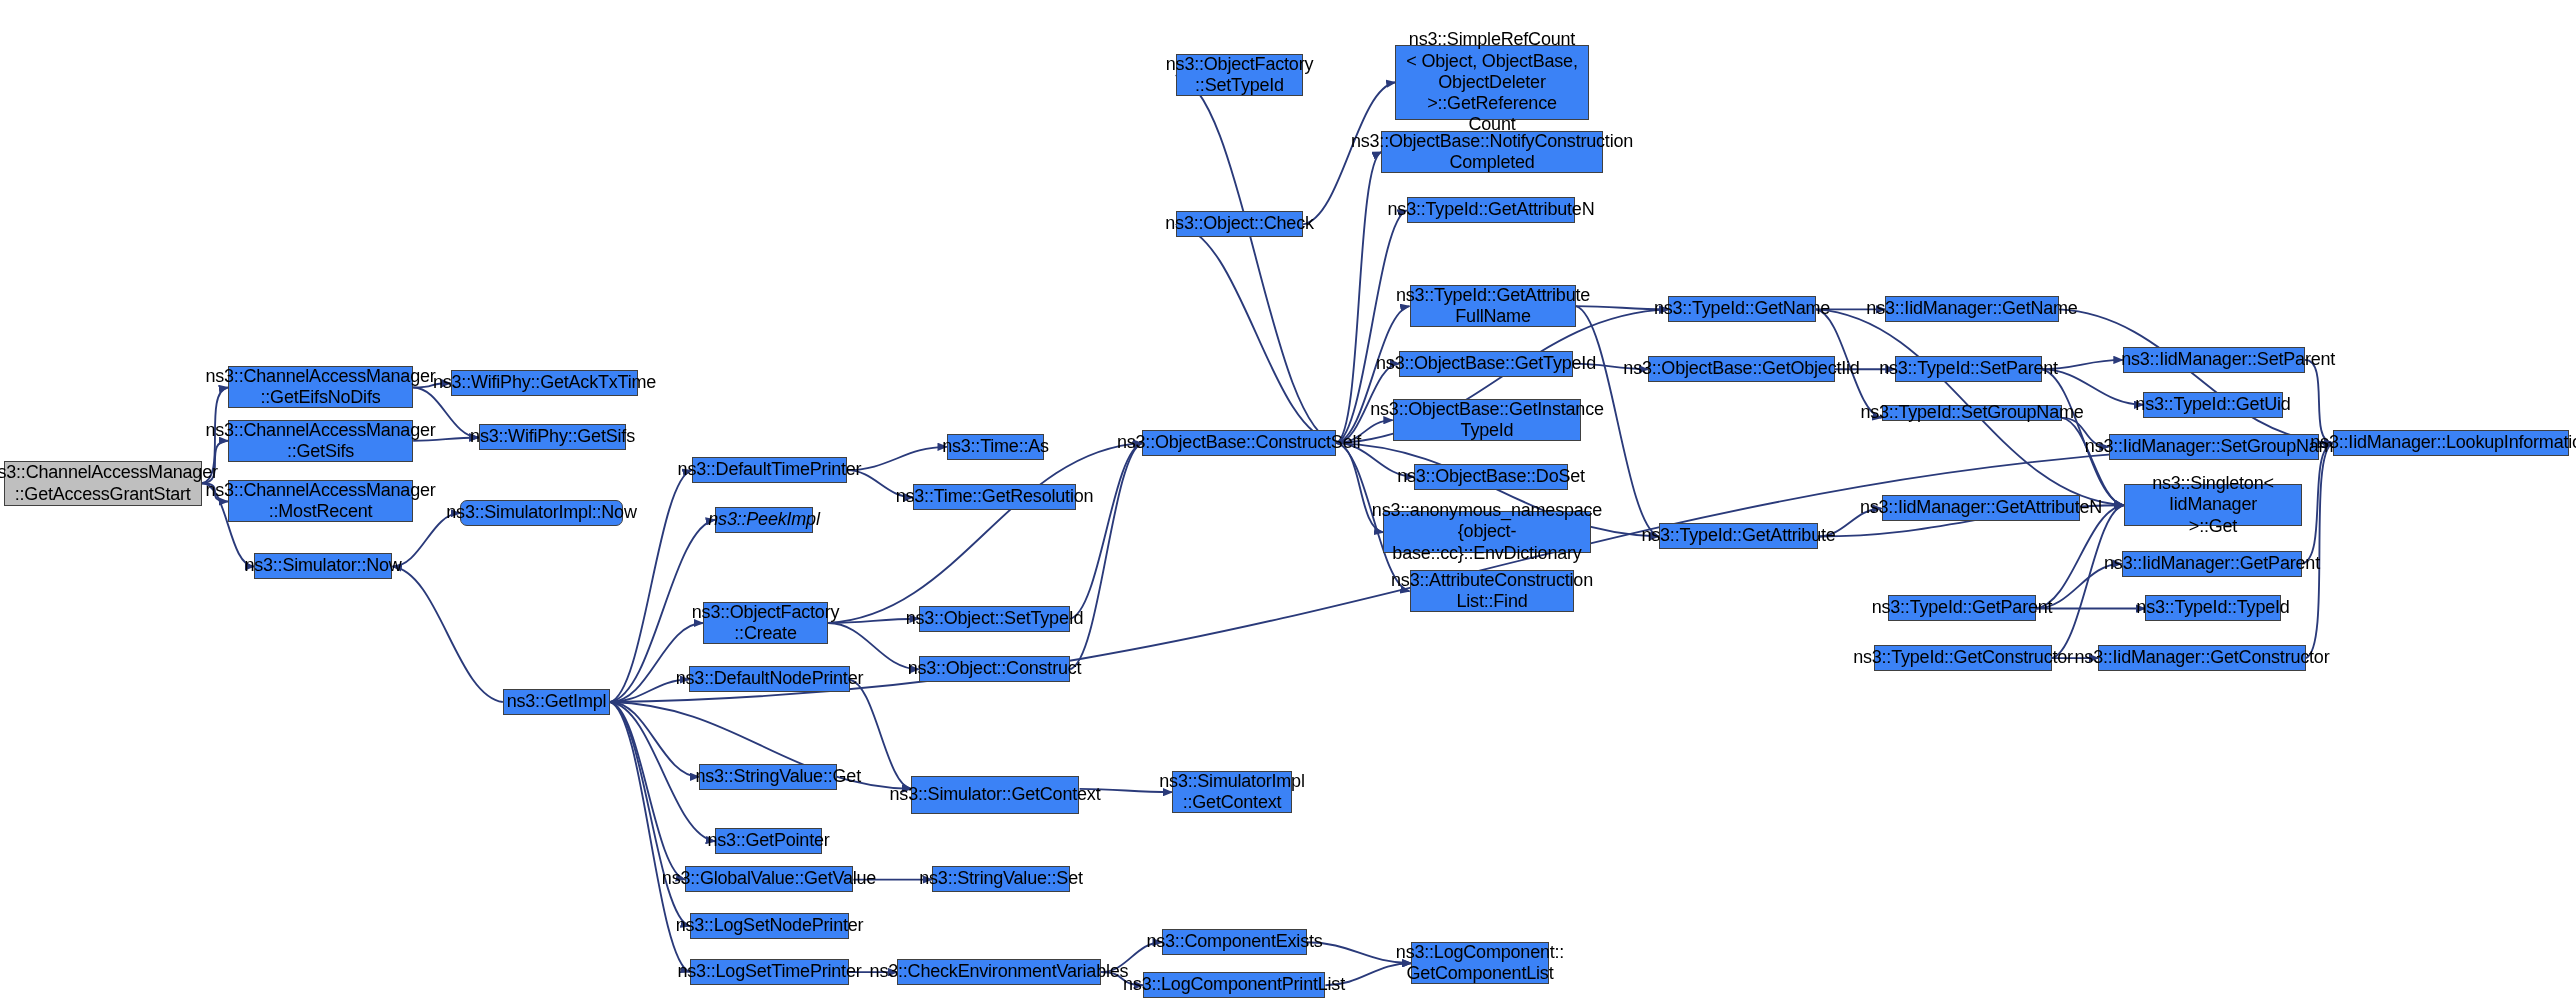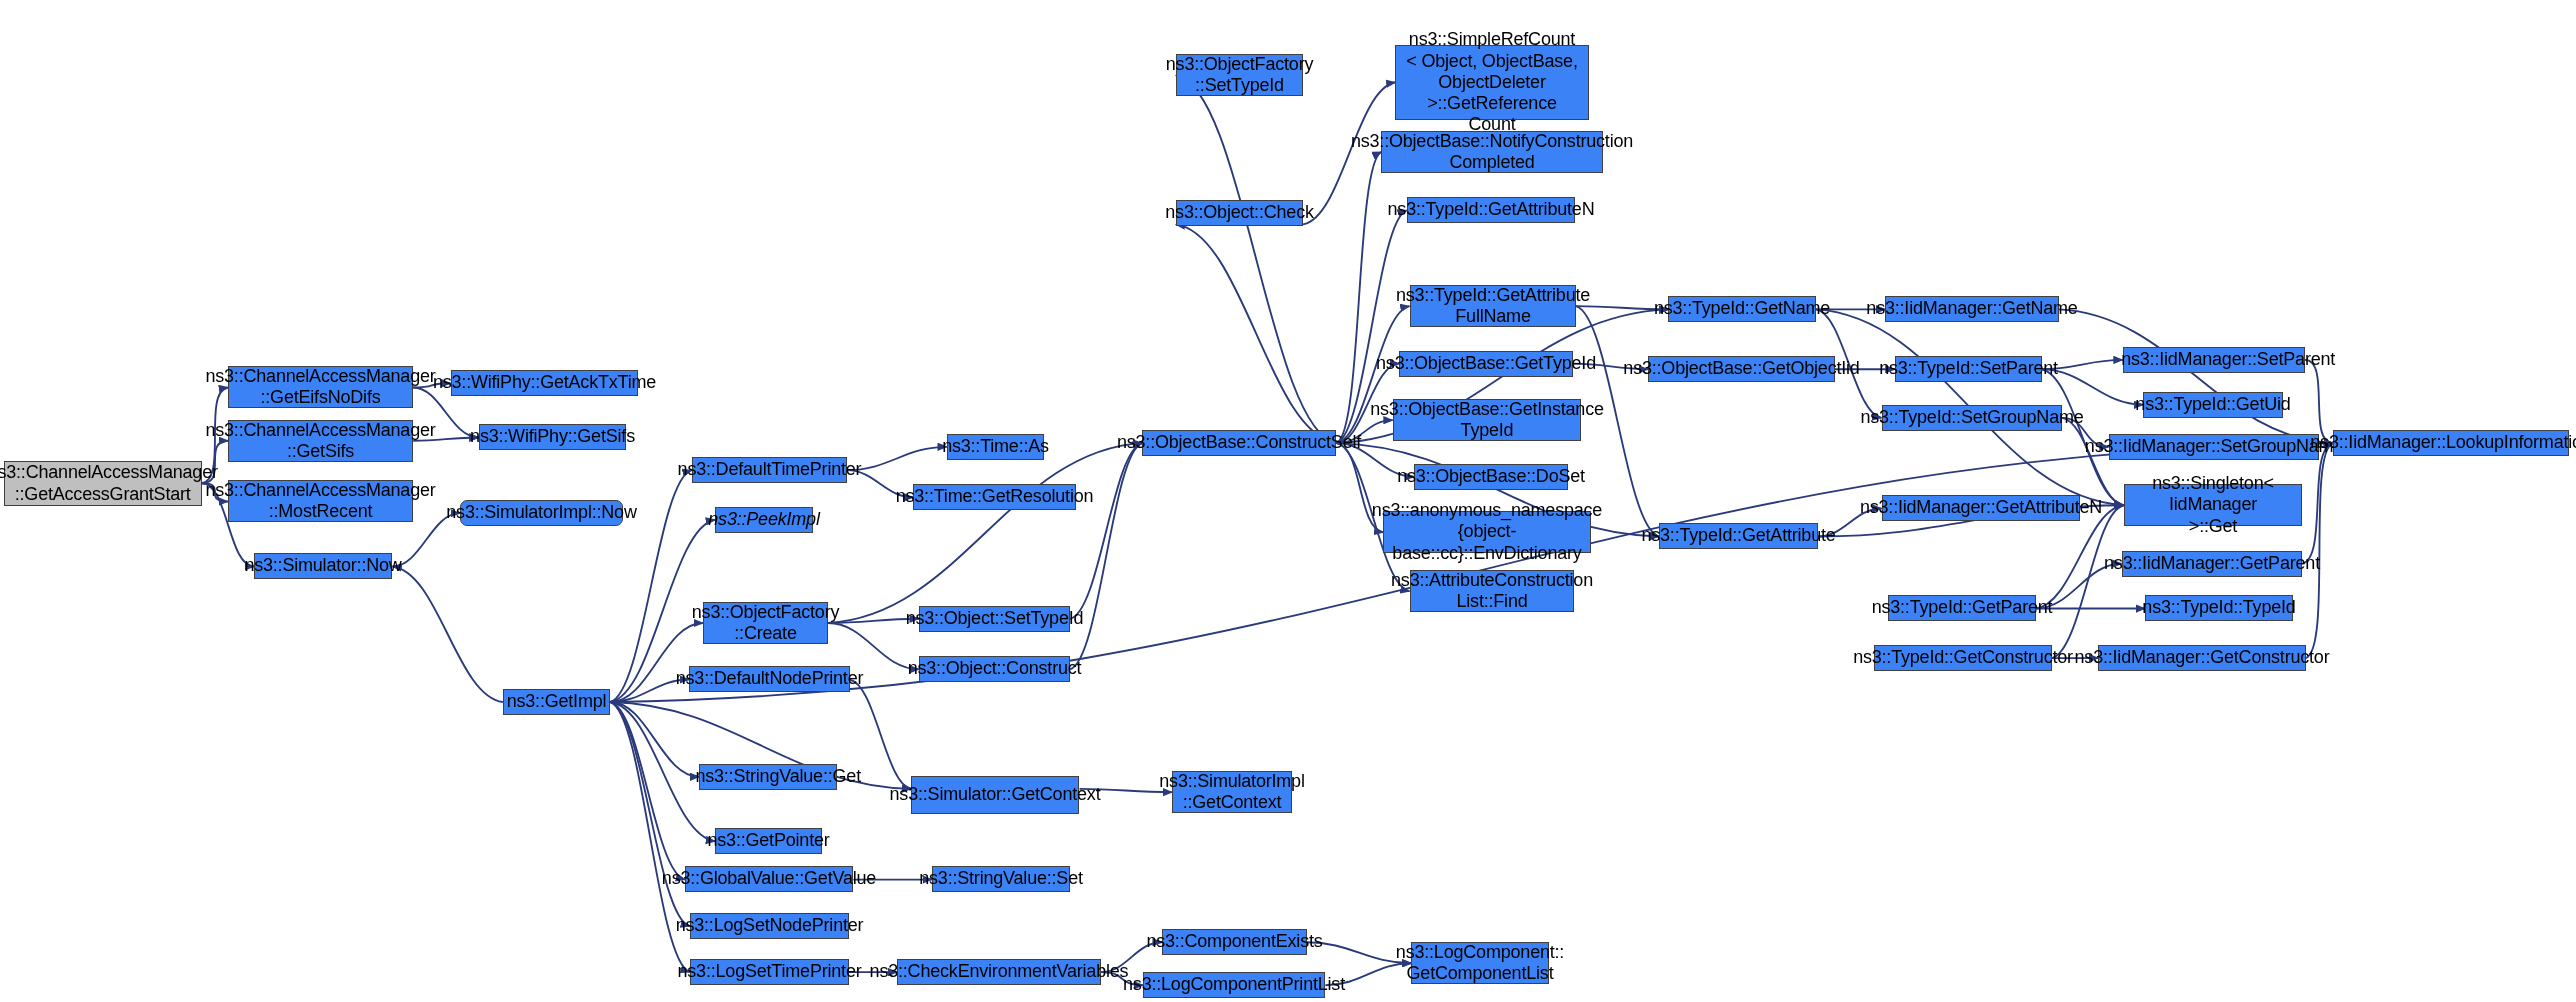--- a/index.html
+++ b/index.html
@@ -160,21 +160,21 @@
       <div class="node" style="left: 897px; top: 959px; width: 204px; height: 26px;">ns3::CheckEnvironmentVariables</div>
       <div class="node" style="left: 1162px; top: 929px; width: 145px; height: 26px;">ns3::ComponentExists</div>
       <div class="node" style="left: 1143px; top: 972px; width: 182px; height: 26px;">ns3::LogComponentPrintList</div>
       <div class="node" style="left: 1411px; top: 942px; width: 138px; height: 42px;">ns3::LogComponent::
 GetComponentList</div>
       <div class="node" style="left: 911px; top: 776px; width: 168px; height: 38px;">ns3::Simulator::GetContext</div>
       <div class="node" style="left: 1172px; top: 771px; width: 120px; height: 42px;">ns3::SimulatorImpl
 ::GetContext</div>
       <div class="node" style="left: 1176px; top: 54px; width: 127px; height: 42px;">ns3::ObjectFactory
 ::SetTypeId</div>
-      <div class="node" style="left: 1176px; top: 200px; width: 127px; height: 26px;">ns3::Object::Check</div>
+      <div class="node" style="left: 1176px; top: 211px; width: 127px; height: 26px;">ns3::Object::Check</div>
       <div class="node" style="left: 1395px; top: 45px; width: 194px; height: 75px;">ns3::SimpleRefCount
 &lt; Object, ObjectBase,
  ObjectDeleter &gt;::GetReference
 Count</div>
       <div class="node" style="left: 1381px; top: 131px; width: 222px; height: 42px;">ns3::ObjectBase::NotifyConstruction
 Completed</div>
       <div class="node" style="left: 1407px; top: 197px; width: 168px; height: 26px;">ns3::TypeId::GetAttributeN</div>
       <div class="node" style="left: 1410px; top: 285px; width: 166px; height: 42px;">ns3::TypeId::GetAttribute
 FullName</div>
       <div class="node" style="left: 1399px; top: 351px; width: 174px; height: 26px;">ns3::ObjectBase::GetTypeId</div>
@@ -184,28 +184,28 @@
       <div class="node" style="left: 1383px; top: 511px; width: 208px; height: 42px;">ns3::anonymous_namespace
 {object-base::cc}::EnvDictionary</div>
       <div class="node" style="left: 1410px; top: 570px; width: 164px; height: 42px;">ns3::AttributeConstruction
 List::Find</div>
       <div class="node" style="left: 1142px; top: 430px; width: 194px; height: 26px;">ns3::ObjectBase::ConstructSelf</div>
       <div class="node" style="left: 1668px; top: 296px; width: 148px; height: 26px;">ns3::TypeId::GetName</div>
       <div class="node" style="left: 1648px; top: 356px; width: 187px; height: 26px;">ns3::ObjectBase::GetObjectIid</div>
       <div class="node" style="left: 1659px; top: 523px; width: 159px; height: 26px;">ns3::TypeId::GetAttribute</div>
       <div class="node" style="left: 1885px; top: 296px; width: 174px; height: 26px;">ns3::IidManager::GetName</div>
       <div class="node" style="left: 1895px; top: 356px; width: 147px; height: 26px;">ns3::TypeId::SetParent</div>
-      <div class="node" style="left: 1882px; top: 405px; width: 180px; height: 26px;">ns3::TypeId::SetGroupName</div>
+      <div class="node" style="left: 1882px; top: 405px; width: 180px; height: 16px;">ns3::TypeId::SetGroupName</div>
       <div class="node" style="left: 1882px; top: 495px; width: 198px; height: 26px;">ns3::IidManager::GetAttributeN</div>
       <div class="node" style="left: 1888px; top: 595px; width: 148px; height: 26px;">ns3::TypeId::GetParent</div>
       <div class="node" style="left: 1874px; top: 645px; width: 178px; height: 26px;">ns3::TypeId::GetConstructor</div>
       <div class="node" style="left: 2123px; top: 347px; width: 182px; height: 26px; padding-left: 33px;">ns3::IidManager::SetParent</div>
       <div class="node" style="left: 2143px; top: 392px; width: 140px; height: 26px;">ns3::TypeId::GetUid</div>
       <div class="node" style="left: 2109px; top: 434px; width: 210px; height: 26px;">ns3::IidManager::SetGroupName</div>
       <div class="node" style="left: 2124px; top: 484px; width: 178px; height: 42px;">ns3::Singleton&lt; IidManager
 &gt;::Get</div>
       <div class="node" style="left: 2122px; top: 551px; width: 180px; height: 26px;">ns3::IidManager::GetParent</div>
-      <div class="node" style="left: 2145px; top: 595px; width: 148px; height: 26px;">ns3::TypeId::TypeId</div>
+      <div class="node" style="left: 2145px; top: 595px; width: 136px; height: 26px;">ns3::TypeId::TypeId</div>
       <div class="node" style="left: 2098px; top: 645px; width: 208px; height: 26px;">ns3::IidManager::GetConstructor</div>
       <div class="node" style="left: 2333px; top: 430px; width: 236px; height: 26px;">ns3::IidManager::LookupInformation</div>
     </div>
 </div>
 
 
 </body></html>

